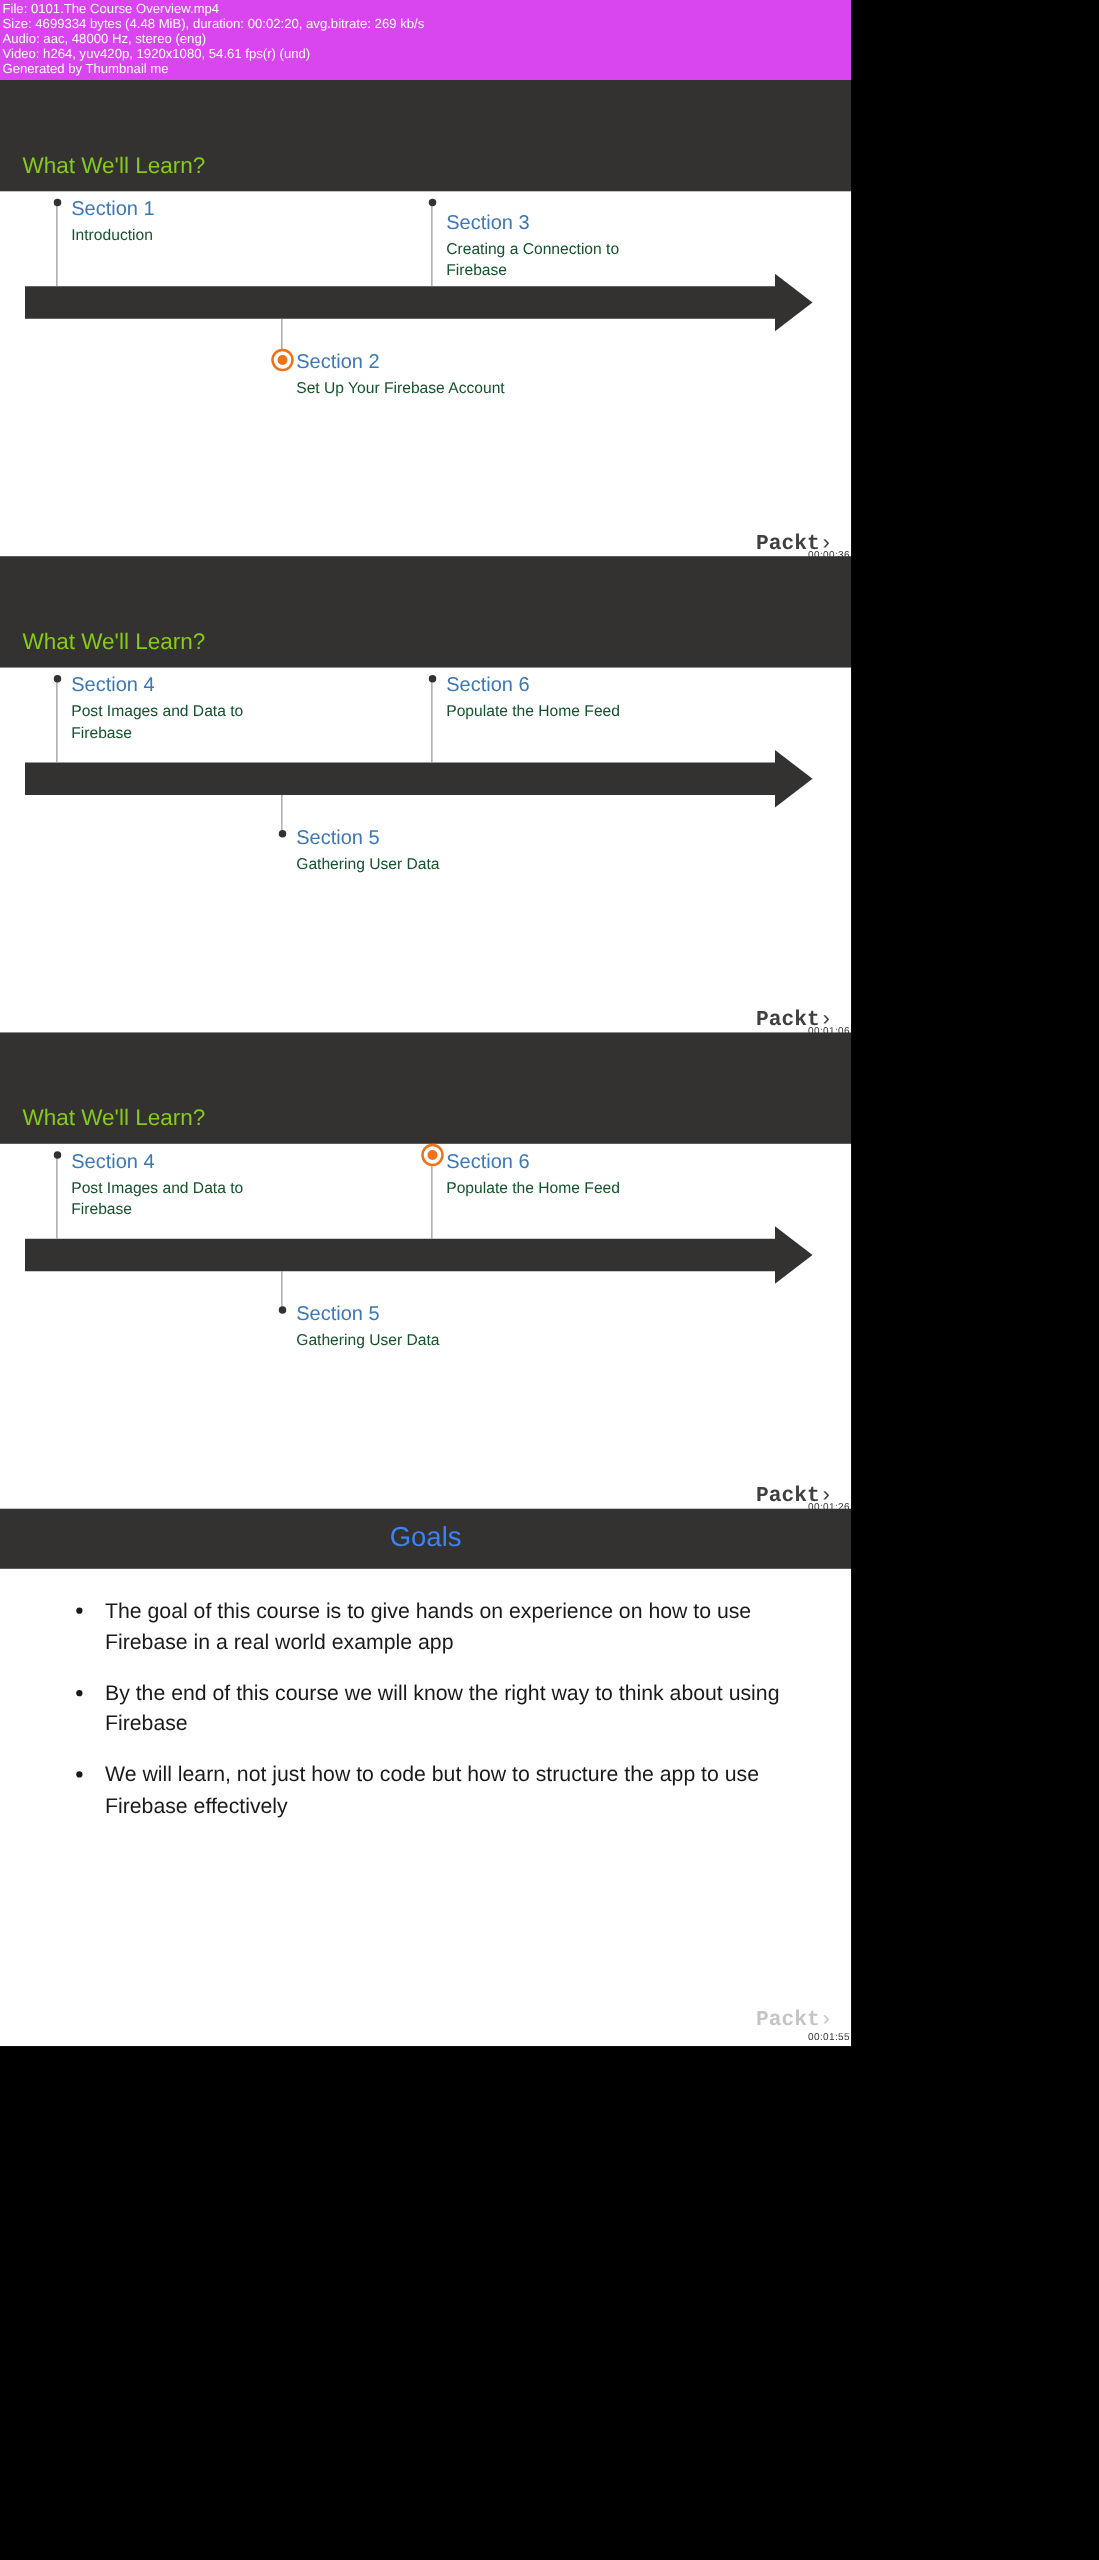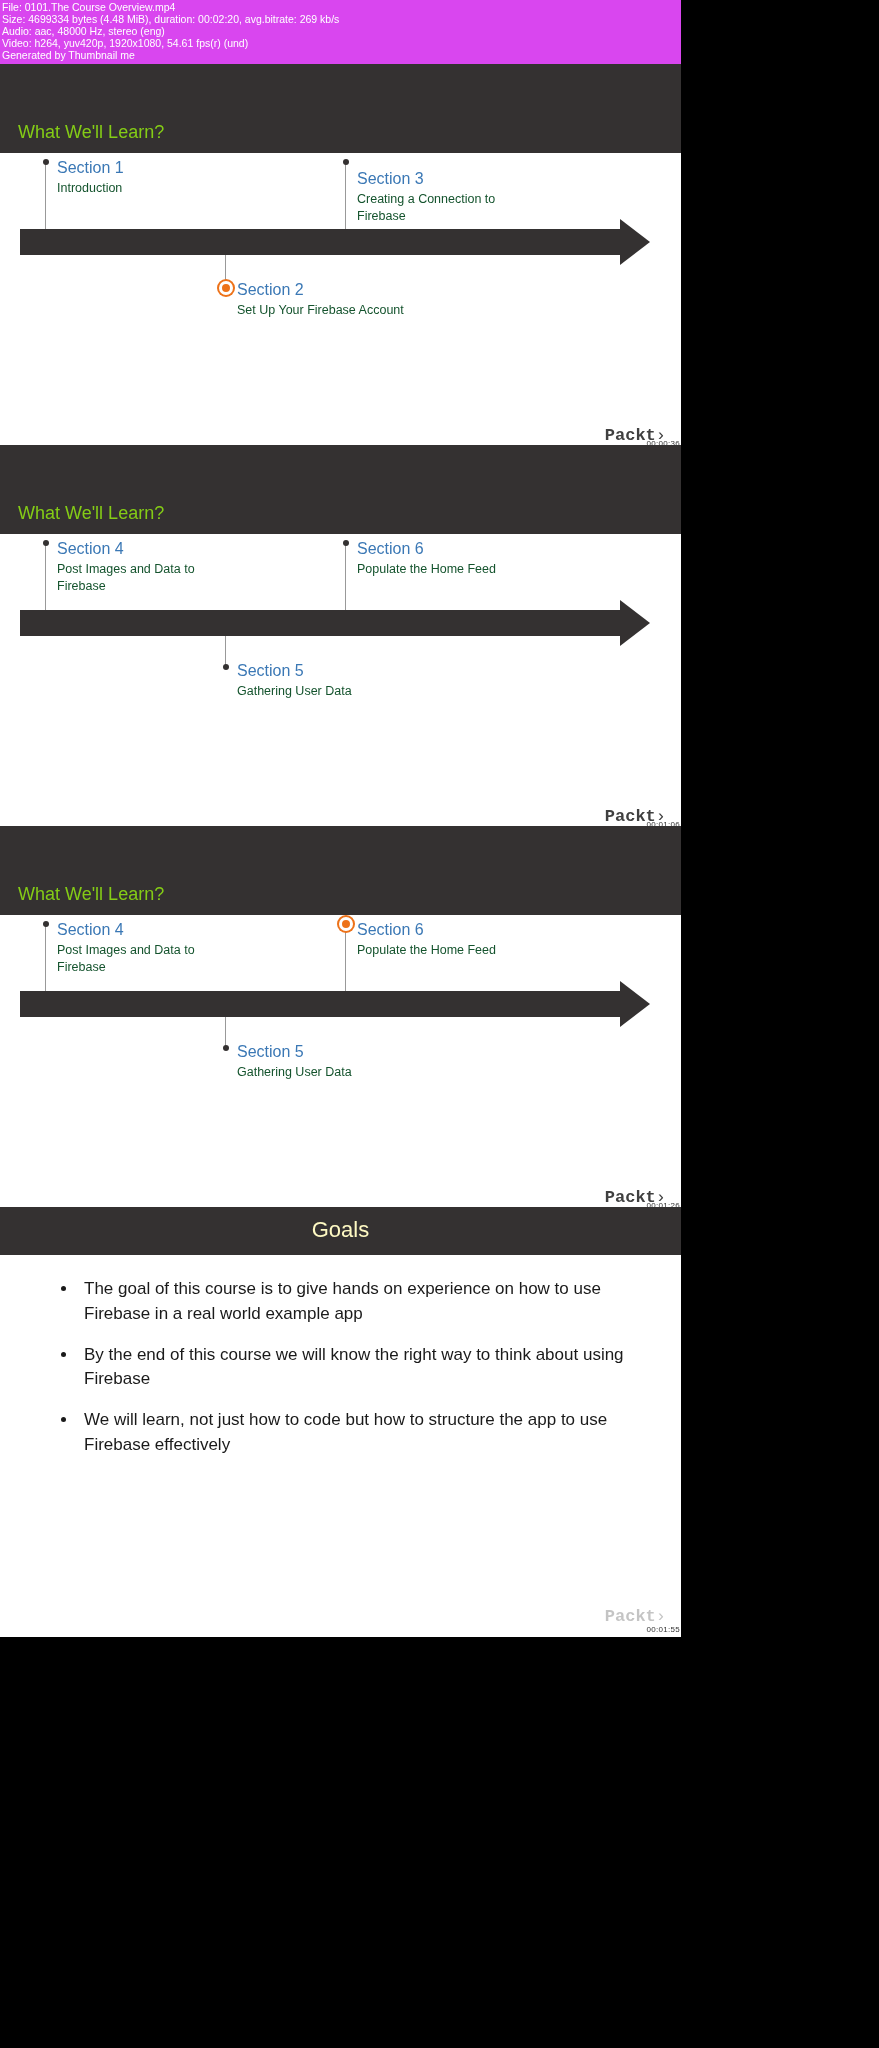--- a/index.html
+++ b/index.html
@@ -11,21 +11,21 @@
 .arrow-head{position:absolute;top:66px;left:620px;width:0;height:0;border-top:23px solid transparent;border-bottom:23px solid transparent;border-left:30px solid #343131}
 .node{position:absolute;width:180px}
 .node .tit{color:#3b78b5;font-size:16px;margin-bottom:3px}
 .node .desc{color:#14532d;font-size:12.5px;line-height:1.35}
 .dot{position:absolute;width:6px;height:6px;border-radius:50%;background:#343131}
 .dot-ring{position:absolute;width:8px;height:8px;border-radius:50%;background:#ed7219;border:3px solid #fff;box-shadow:0 0 0 2px #ed7219}
 .vline{position:absolute;width:1px;background:#999}
 .packt{position:absolute;right:15px;bottom:0;color:#404040;font-weight:bold;font-size:17px;font-family:Liberation Mono, monospace}
 .packt::after{content:"\203A";font-weight:normal}
 .ts{position:absolute;right:1px;bottom:-3px;font-size:8px;color:#333;letter-spacing:0.3px}
-.goals-band{background:#343131;color:#fef9c3;text-align:center;font-size:22px;padding:10px 0 12px;font-weight:400}
+.goals-band{background:#343131;color:#3b82f6;text-align:center;font-size:22px;padding:10px 0 12px;font-weight:400}
 .goals-body{background:#fff;padding:22px 53px 80px;font-size:17px;color:#1a1a1a;line-height:1.45}
 .goals-body ul{margin:0;padding-left:25px}
 .goals-body li{margin-bottom:16px;padding-left:6px}
 </style>
 </head>
 <body>
 
 <div class="meta">
  <div>File: 0101.The Course Overview.mp4</div>
  <div>Size: 4699334 bytes (4.48 MiB), duration: 00:02:20, avg.bitrate: 269 kb/s</div>

